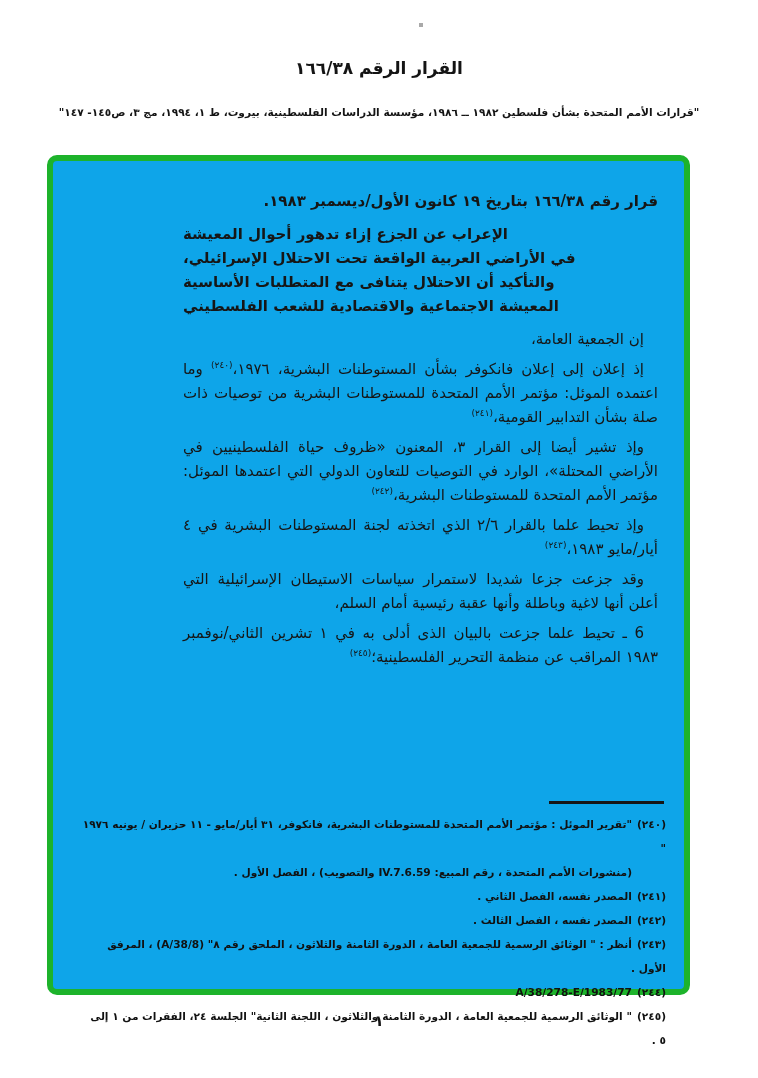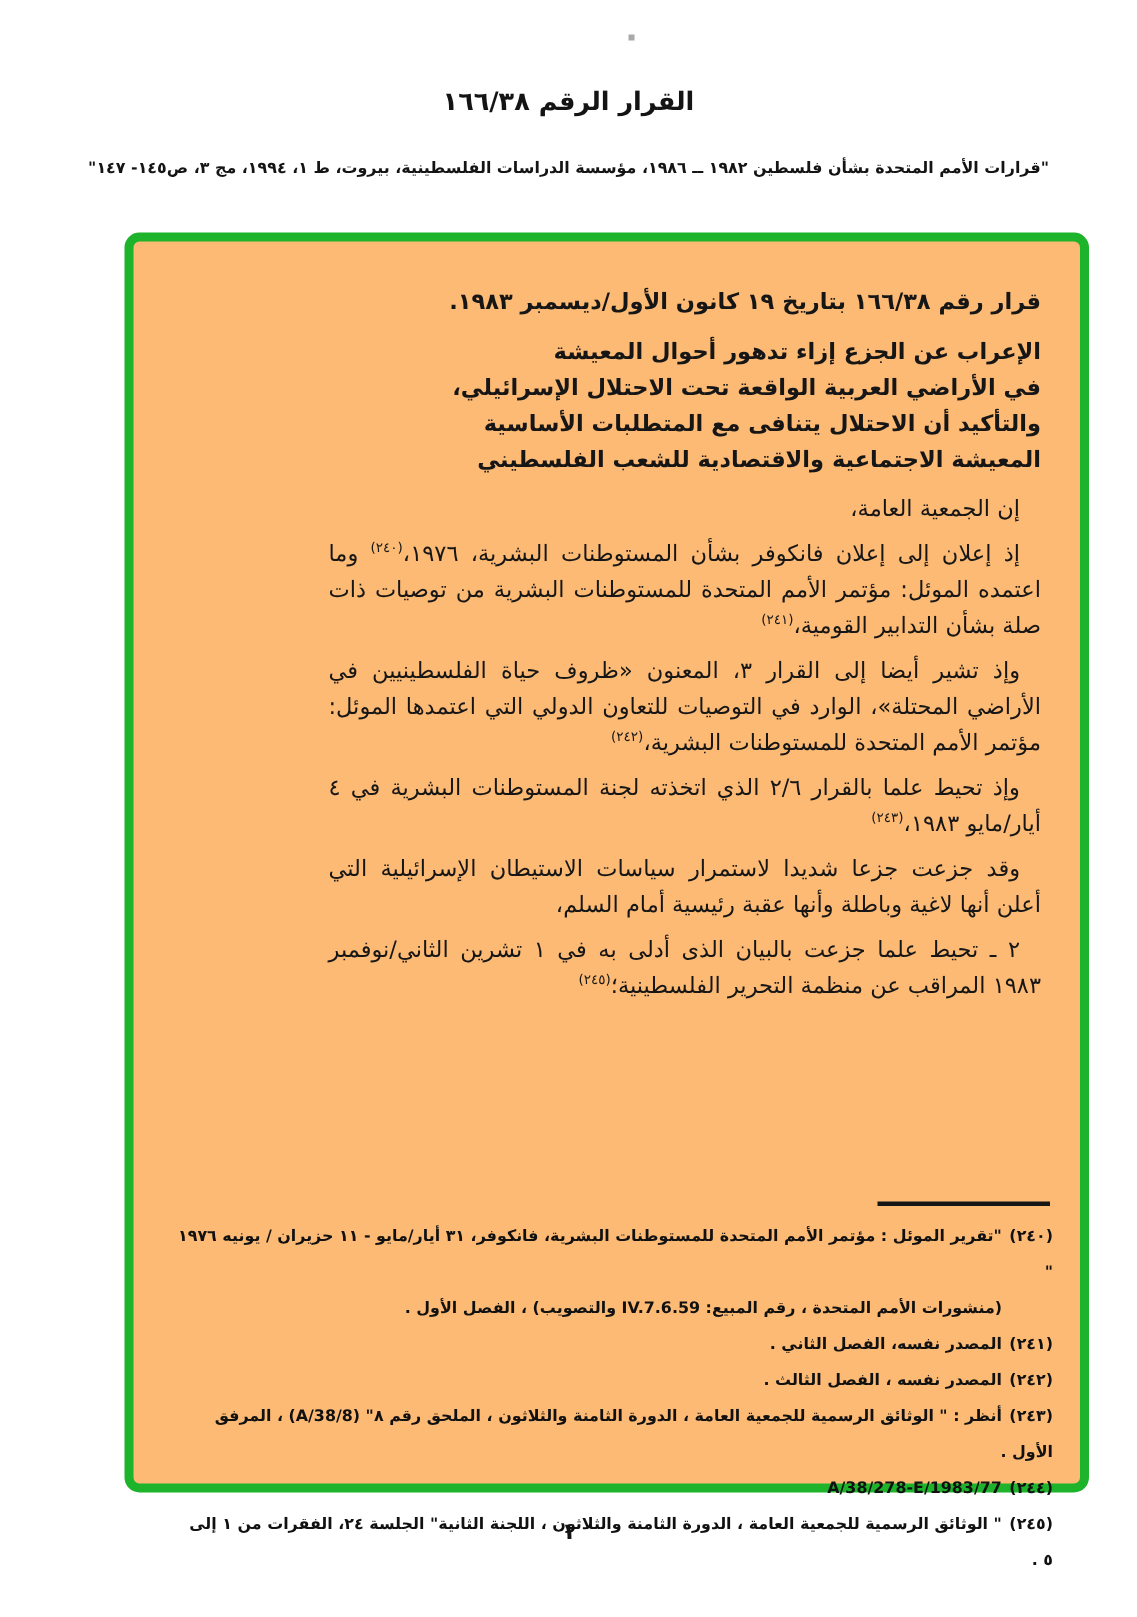--- a/index.html
+++ b/index.html
@@ -11,28 +11,28 @@
   .doc-title{
     position:absolute;top:58px;left:0;width:100%;text-align:center;
     direction:rtl;font-size:17px;font-weight:700;letter-spacing:.2px;
   }
   .source-line{
     position:absolute;top:106px;left:0;width:100%;text-align:center;
     direction:rtl;font-size:10.6px;font-weight:700;white-space:nowrap;
   }
   .green-box{
     position:absolute;left:47px;top:155px;width:631px;height:828px;
-    border:6px solid #1db32b;border-radius:10px;background:#fdba74;margin-left:36px;
+    border:6px solid #1db32b;border-radius:10px;background:#0ea5e9;
   }
   .box-body{
     position:absolute;top:28px;right:26px;left:130px;
     direction:rtl;text-align:justify;font-size:15px;line-height:24px;color:#161616;
   }
   .res-heading{font-weight:700;text-align:right;margin:0 0 9px;}
-  .res-subtitle{font-weight:700;text-align:right;margin:0 0 9px;}
+  .res-subtitle{font-weight:700;text-align:left;margin:0 0 9px;}
   .para{margin:0 0 6px;text-indent:14px;}
   .para .b{font-weight:400;}
   .para sup{font-size:9px;line-height:0;vertical-align:super;}
   .footnotes{
     position:absolute;top:640px;right:18px;left:28px;
     direction:rtl;text-align:right;font-size:10.6px;font-weight:700;line-height:24px;color:#111;
   }
   .fn-sep{width:115px;height:3px;background:#161616;margin:0 2px 8px 0;}
   .fn-line{margin:0;}
   .fn-num{margin-left:5px;}
@@ -59,21 +59,21 @@
         <div>في الأراضي العربية الواقعة تحت الاحتلال الإسرائيلي،</div>
         <div>والتأكيد أن الاحتلال يتنافى مع المتطلبات الأساسية</div>
         <div>المعيشة الاجتماعية والاقتصادية للشعب الفلسطيني</div>
       </div>
     <div>
         <div class="para"><span class="b">إن الجمعية العامة،</span></div>
         <div class="para"><span class="b">إذ إعلان</span><span> إلى إعلان فانكوفر بشأن المستوطنات البشرية، ١٩٧٦،</span><sup>(٢٤٠)</sup><span> وما اعتمده الموئل: مؤتمر الأمم المتحدة للمستوطنات البشرية من توصيات ذات صلة بشأن التدابير القومية،</span><sup>(٢٤١)</sup></div>
         <div class="para"><span class="b">وإذ تشير أيضا</span><span> إلى القرار ٣، المعنون «ظروف حياة الفلسطينيين في الأراضي المحتلة»، الوارد في التوصيات للتعاون الدولي التي اعتمدها الموئل: مؤتمر الأمم المتحدة للمستوطنات البشرية،</span><sup>(٢٤٢)</sup></div>
         <div class="para"><span class="b">وإذ تحيط علما</span><span> بالقرار ٢/٦ الذي اتخذته لجنة المستوطنات البشرية في ٤ أيار/مايو ١٩٨٣،</span><sup>(٢٤٣)</sup></div>
         <div class="para"><span class="b">وقد جزعت جزعا شديدا</span><span> لاستمرار سياسات الاستيطان الإسرائيلية التي أعلن أنها لاغية وباطلة وأنها عقبة رئيسية أمام السلم،</span></div>
-        <div class="para"><span>٢ ـ </span><span class="b">تحيط علما جزعت</span><span> بالبيان الذى أدلى به في ١ تشرين الثاني/نوفمبر ١٩٨٣ المراقب عن منظمة التحرير الفلسطينية؛</span><sup>(٢٤٥)</sup></div>
+        <div class="para"><span>6 ـ </span><span class="b">تحيط علما جزعت</span><span> بالبيان الذى أدلى به في ١ تشرين الثاني/نوفمبر ١٩٨٣ المراقب عن منظمة التحرير الفلسطينية؛</span><sup>(٢٤٥)</sup></div>
       </div>
   </div>
   <div class="footnotes">
     <div class="fn-sep"></div>
     <div>
         <div class="fn-line"><span class="fn-num">(٢٤٠)</span>"تقرير الموئل : مؤتمر الأمم المتحدة للمستوطنات البشرية، فانكوفر، ٣١ أيار/مايو - ١١ حزيران / يونيه ١٩٧٦ "<span class="fn-cont">(منشورات الأمم المتحدة ، رقم المبيع: 6.59.IV.7 والتصويب) ، الفصل الأول .</span></div>
         <div class="fn-line"><span class="fn-num">(٢٤١)</span>المصدر نفسه، الفصل الثاني .</div>
         <div class="fn-line"><span class="fn-num">(٢٤٢)</span>المصدر نفسه ، الفصل الثالث .</div>
         <div class="fn-line"><span class="fn-num">(٢٤٣)</span>أنظر : " الوثائق الرسمية للجمعية العامة ، الدورة الثامنة والثلاثون ، الملحق رقم ٨" (A/38/8) ، المرفق الأول .</div>
         <div class="fn-line"><span class="fn-num">(٢٤٤)</span>A/38/278-E/1983/77</div>

